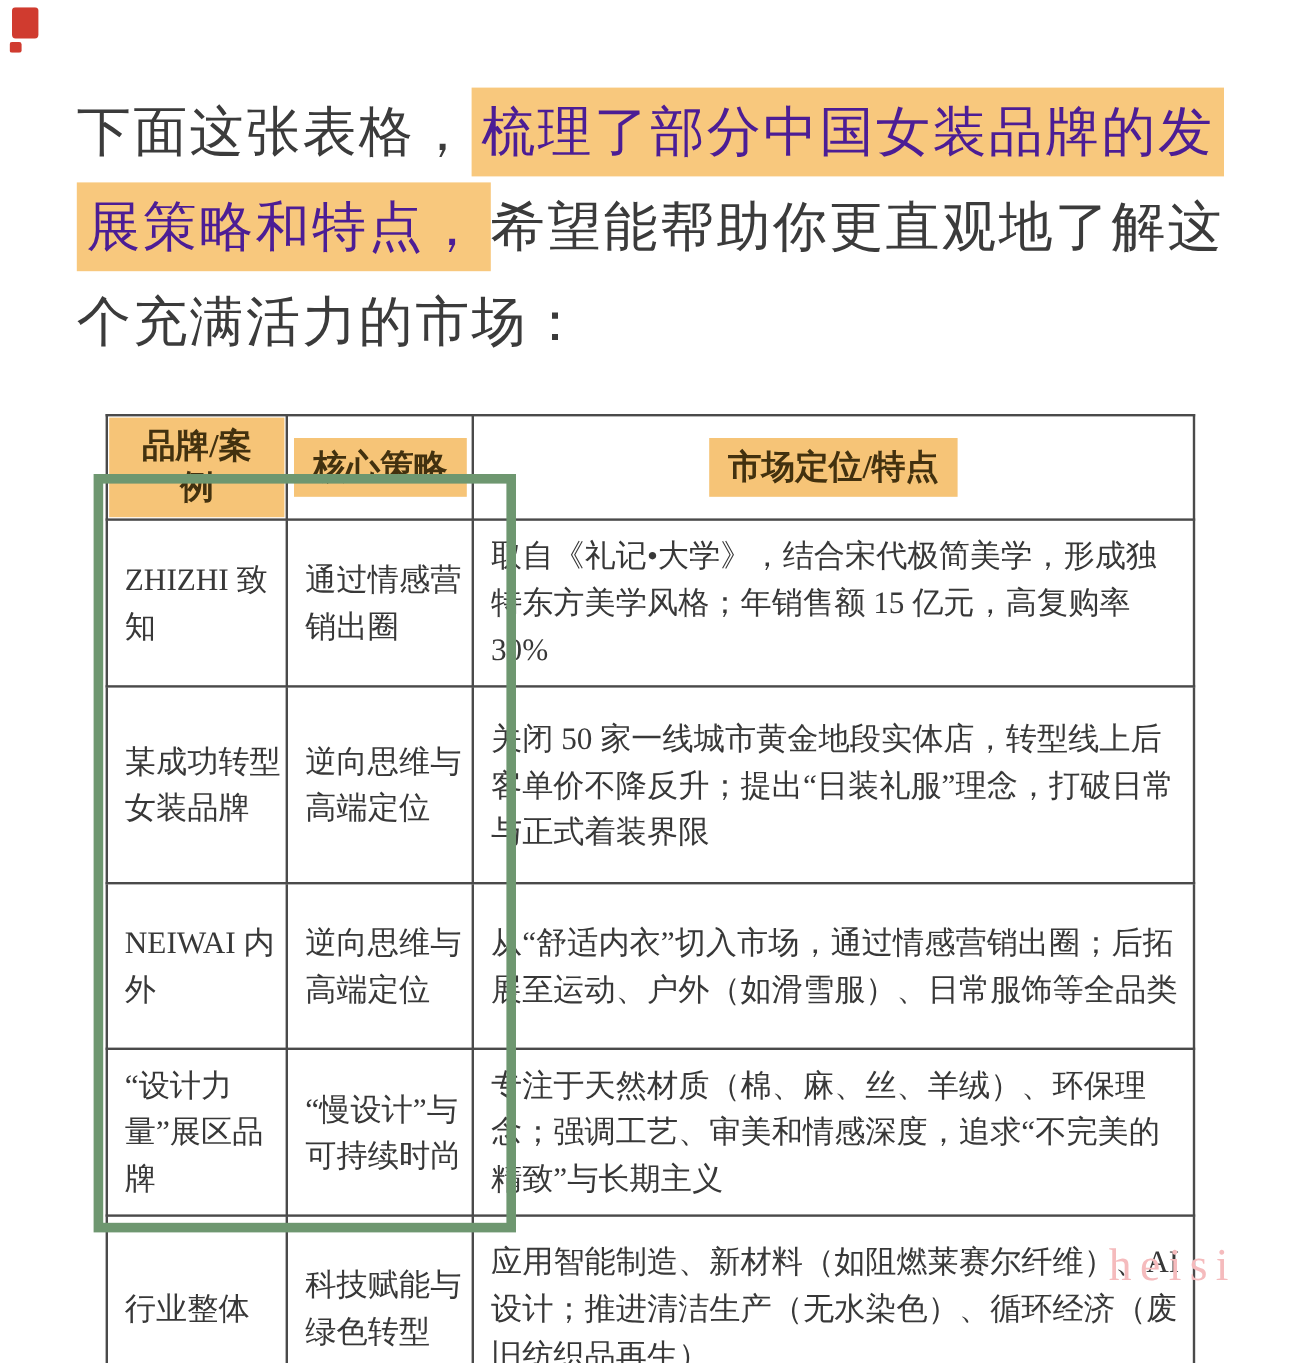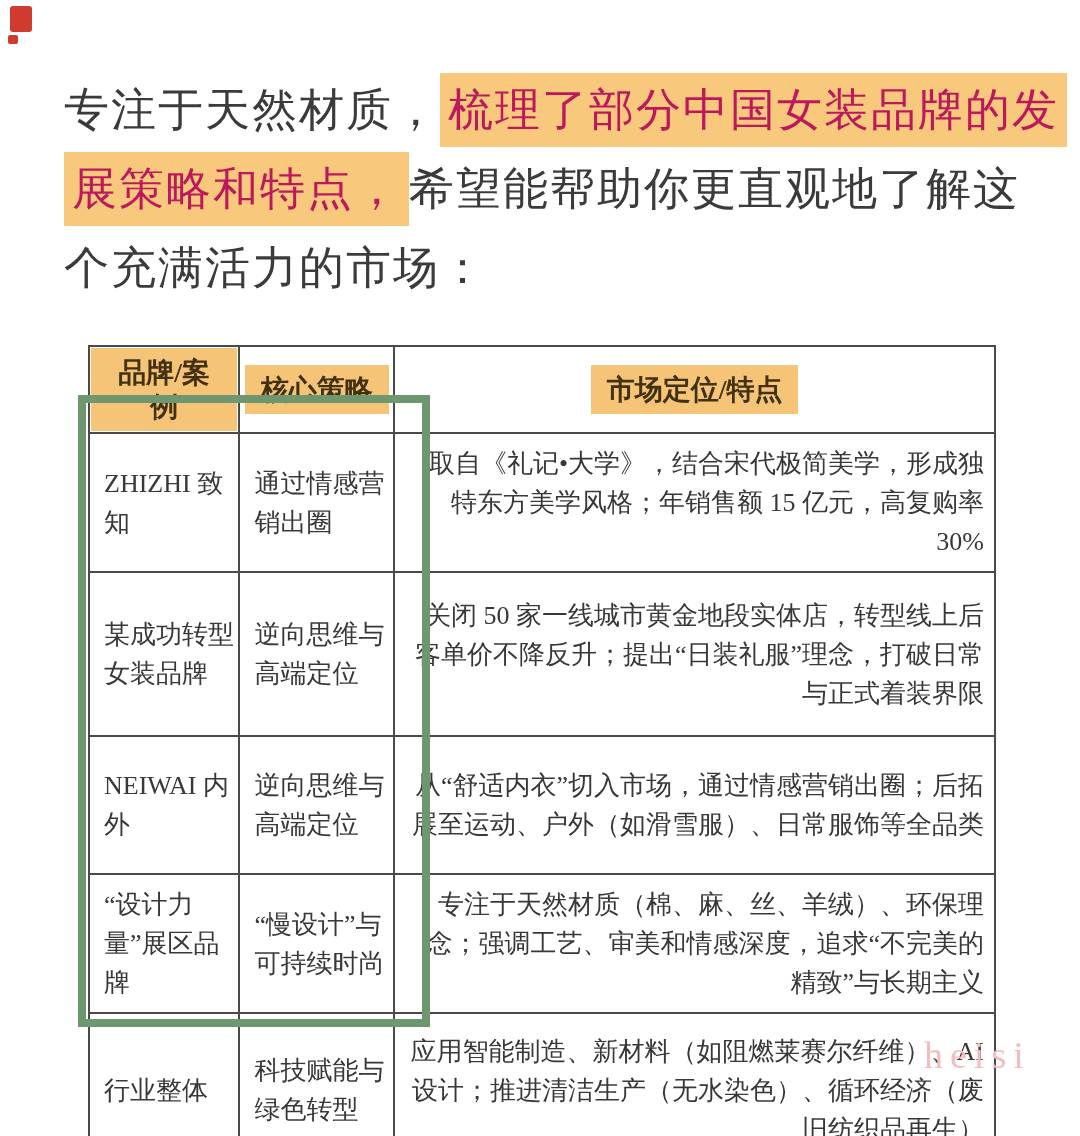--- a/index.html
+++ b/index.html
@@ -10,40 +10,40 @@
   
   .logo-mark{position:absolute;left:8px;top:6px;width:26px;height:38px;}
   
   .intro{
     position:absolute;left:64px;top:70px;width:965px;
     font-size:45px;letter-spacing:2px;color:#3b3b3b;font-weight:500;
   }
   .intro-line{height:79px;display:flex;align-items:center;white-space:nowrap;}
   .intro-line span{display:inline-block;}
   .intro-line .hl{
-    background:#F8C87D;color:#be185d;padding:7px 8px;
+    background:#F8C87D;color:#4c1d95;padding:7px 8px;
   }
   
   .table-wrap{position:absolute;left:88px;top:345px;width:908px;}
   table{
     border-collapse:collapse;table-layout:fixed;width:908px;
     font-family:"Liberation Serif","DejaVu Serif",serif;color:#383838;
   }
   th,td{border:2px solid #4a4a4a;vertical-align:middle;}
   th{height:60px;text-align:center;font-weight:bold;}
   .c1{width:144px;}
   .c2{width:148px;}
   .c3{width:575px;}
   .th-hl{
     display:inline-block;background:#F6C477;color:#42310F;
     font-size:28px;padding:8px 16px;line-height:1.2;
   }
   td{font-size:26px;line-height:1.5;}
   td.cell-1,td.cell-2{padding:6px 4px 6px 14px;}
-  td.cell-3{padding:10px 10px 10px 14px;vertical-align:middle;text-align:right;}
+  td.cell-3{padding:10px 10px 10px 14px;vertical-align:middle;}
   tbody tr:nth-child(1) td{height:106px;}
   tbody tr:nth-child(2) td{height:142px;}
   tbody tr:nth-child(3) td{height:116px;}
   tbody tr:nth-child(4) td{height:116px;}
   tbody tr:nth-child(5) td{height:132px;}
   
   .green-box{
     position:absolute;left:-10px;top:50px;width:352px;height:632px;
     border:8px solid #6E9770;box-sizing:border-box;
     pointer-events:none;z-index:3;
@@ -60,21 +60,21 @@
 
 <div class="logo-mark">
   <svg width="26" height="38" viewBox="0 0 26 38" xmlns="http://www.w3.org/2000/svg">
     <rect x="2" y="0" width="22" height="26" rx="3" fill="#D03B2F"></rect>
     <rect x="0" y="29" width="10" height="9" rx="2" fill="#D03B2F"></rect>
   </svg>
 </div>
 
 <div class="intro">
     <div class="intro-line">
-      <span class="">专注于天然材质，</span>
+      <span class="">下面这张表格，</span>
       <span class="hl">梳理了部分中国女装品牌的发</span>
     </div>
     <div class="intro-line">
       <span class="hl">展策略和特点，</span>
       <span class="">希望能帮助你更直观地了解这</span>
     </div>
     <div class="intro-line">
       <span class="">个充满活力的市场：</span>
     </div>
   </div>

